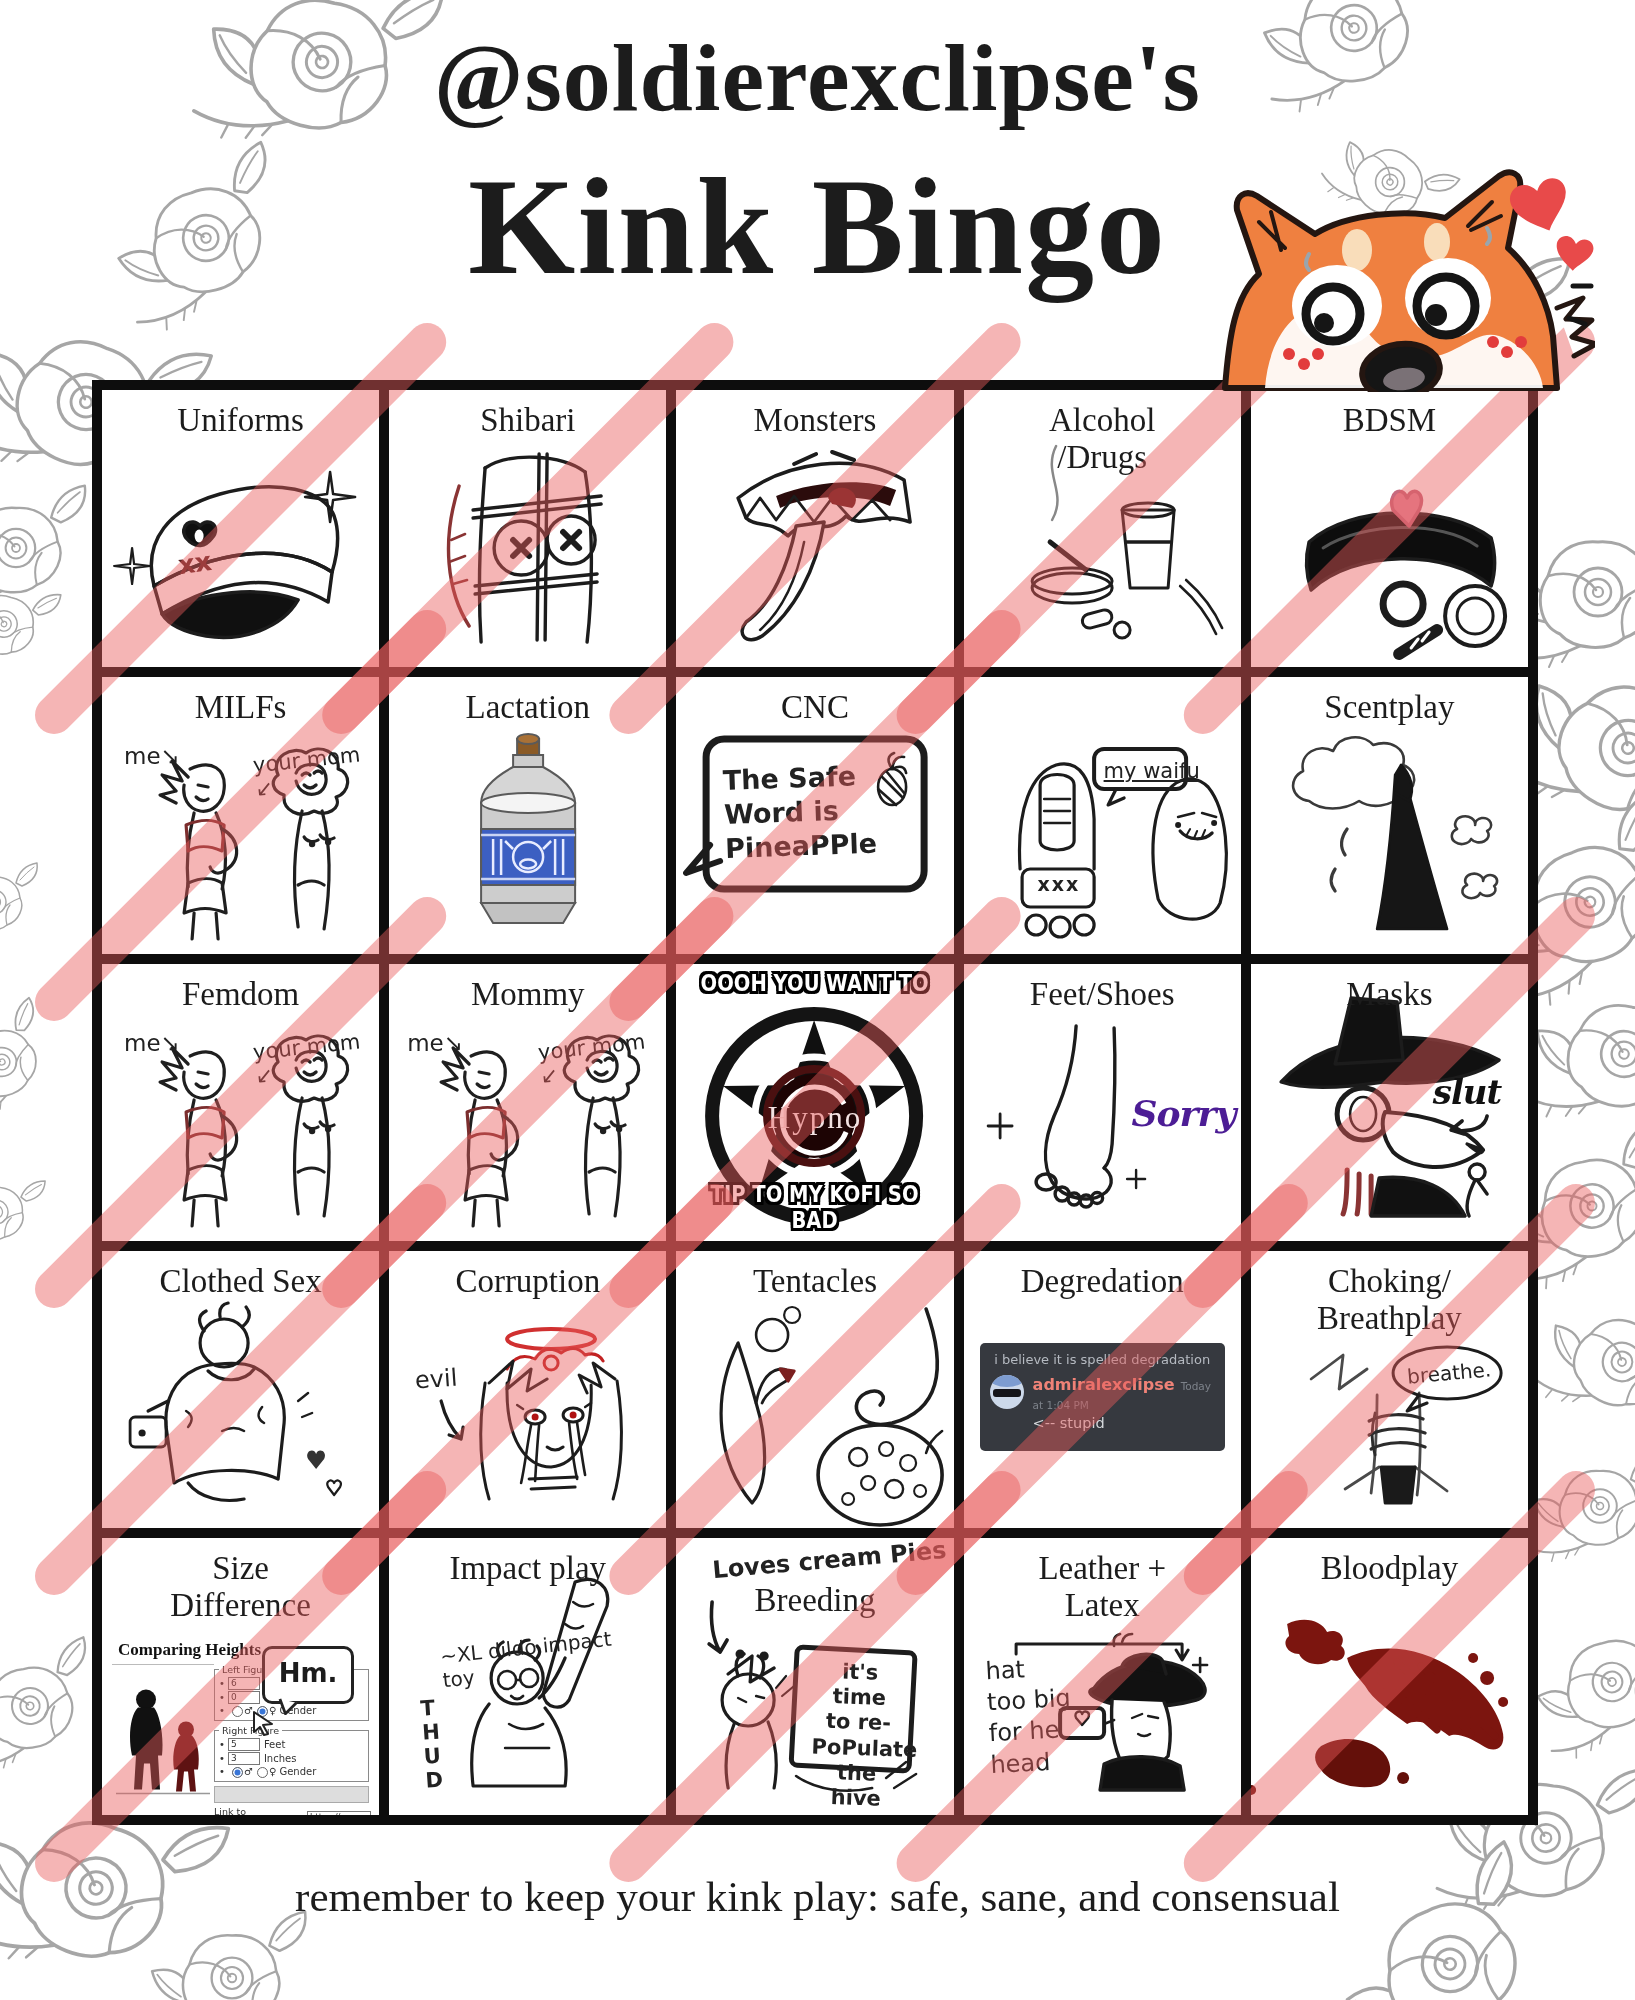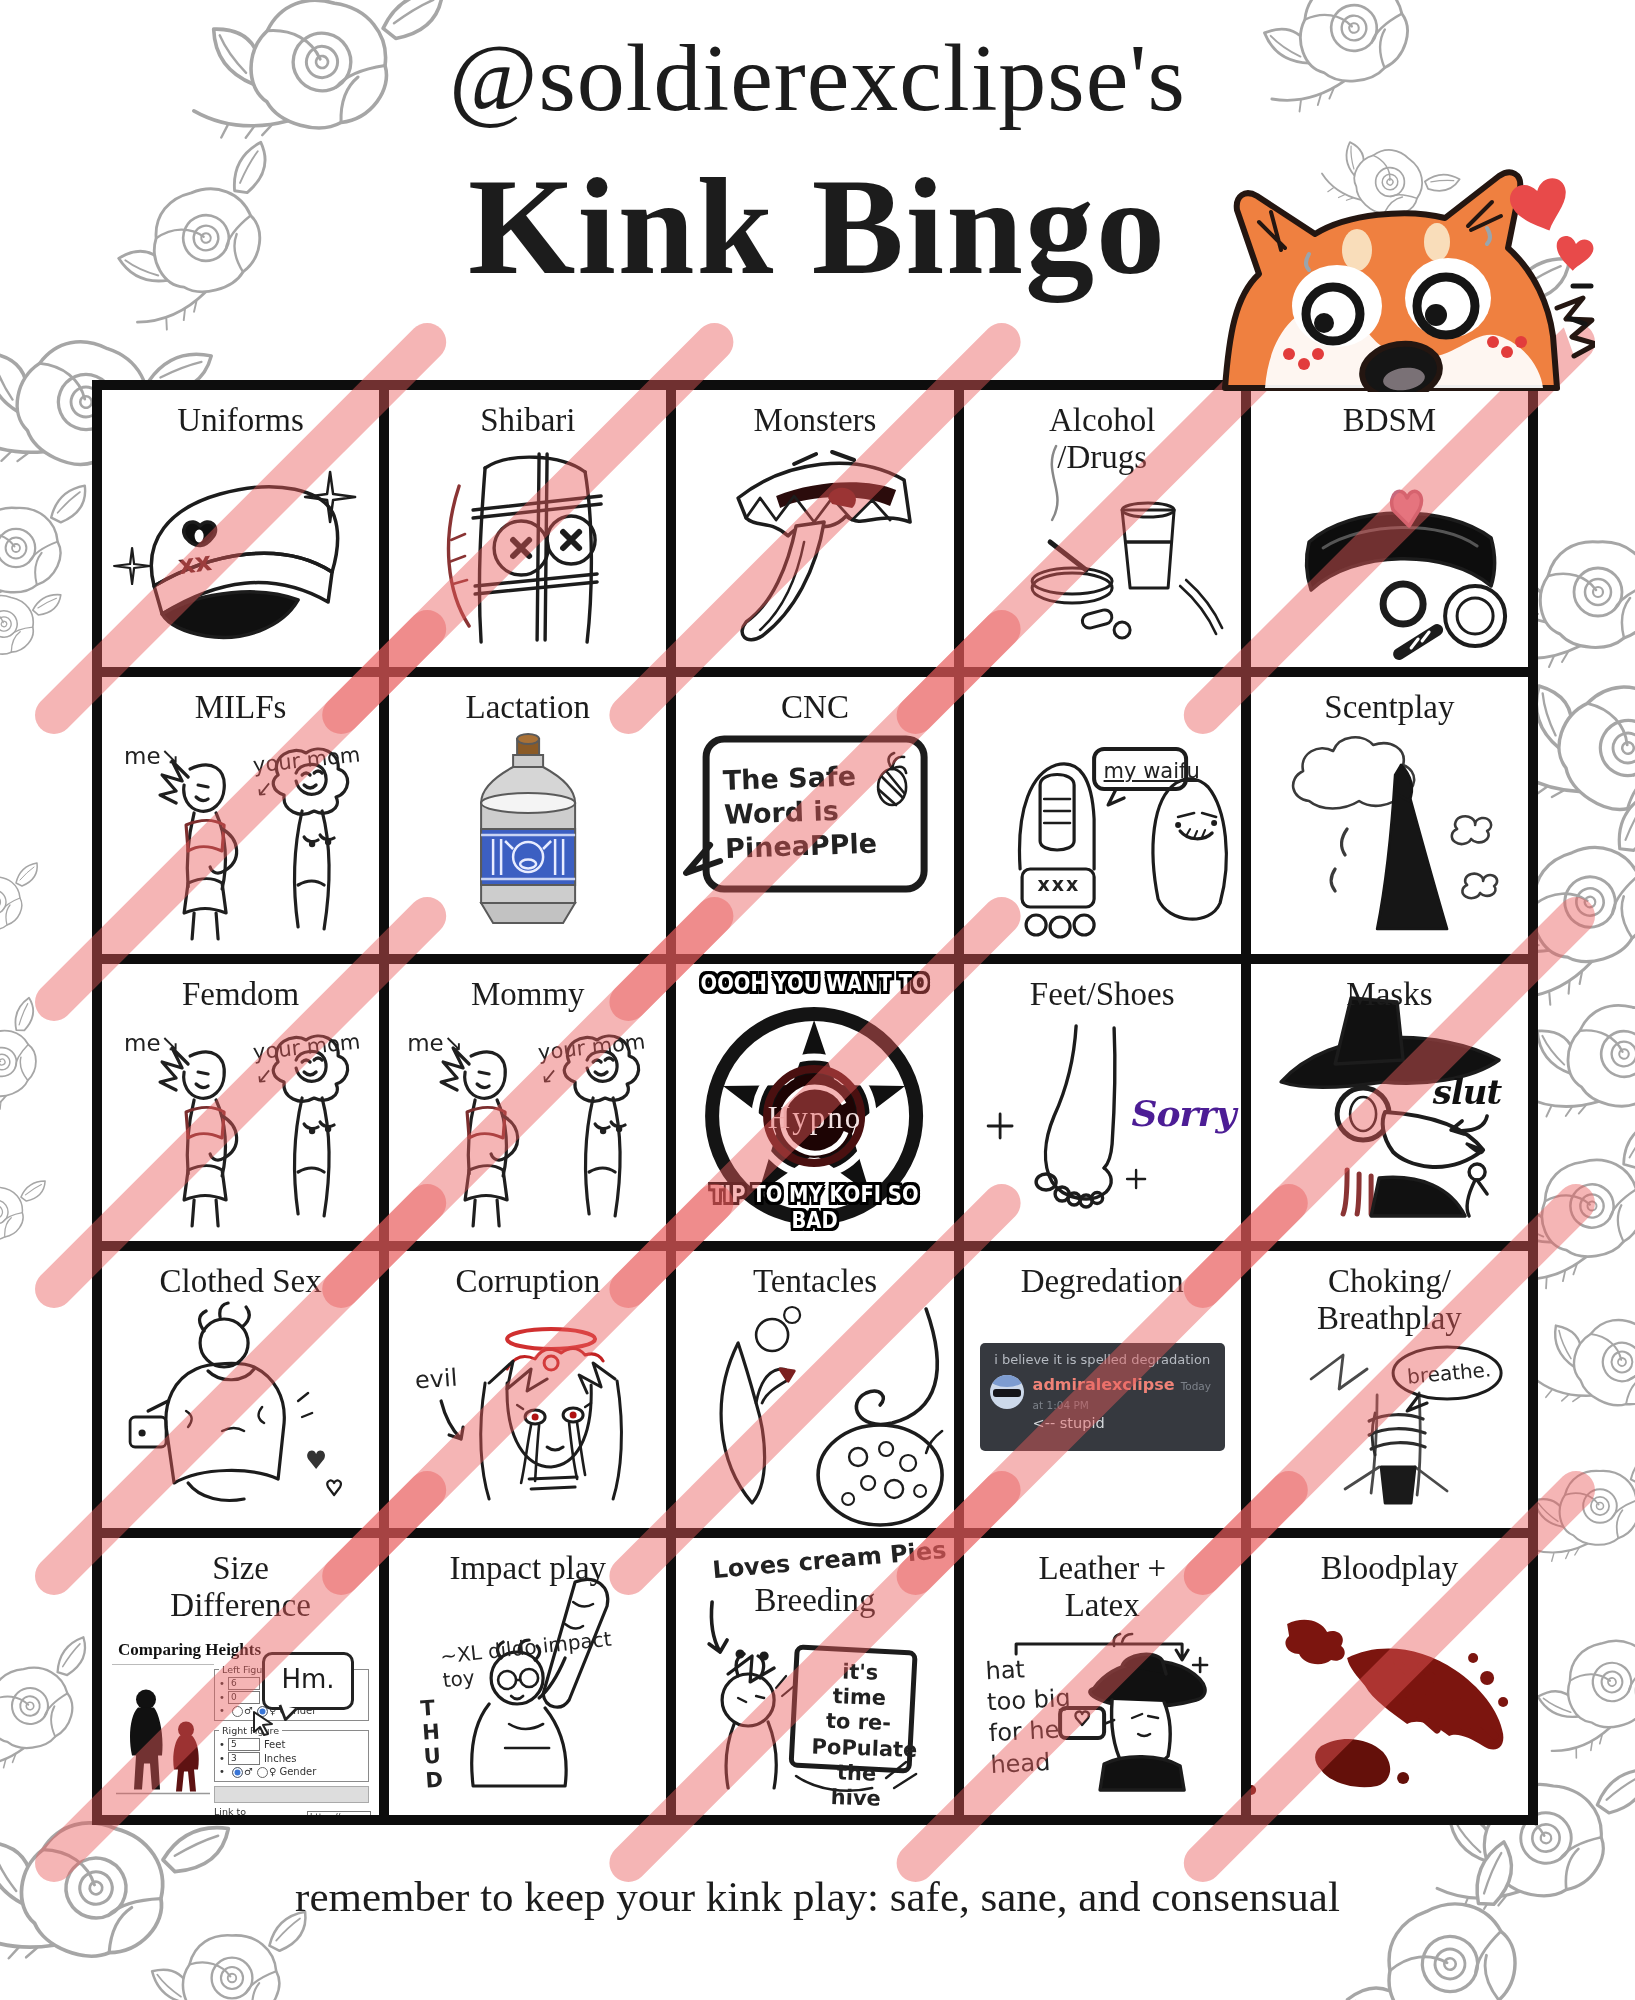--- a/index.html
+++ b/index.html
@@ -1,21 +1,21 @@
 <!DOCTYPE html>
 <html><head>
 <meta charset="utf-8">
 <title>Bingo Card</title>
 <style>
   html,body{margin:0;padding:0;background:#fff;}
   .page{position:relative;width:1635px;height:2000px;background:#fff;overflow:hidden;
         font-family:"Liberation Serif",serif;color:#1c1c1c;}
   .roses{position:absolute;left:0;top:0;z-index:0;}
   .header{position:absolute;left:0;top:0;width:100%;text-align:center;z-index:2;}
-  .title-handle{margin:12px;margin-top:22px;font-size:96px;font-weight:400;letter-spacing:1px;}
+  .title-handle{margin:12px;margin-top:22px;font-size:96px;font-weight:700;letter-spacing:1px;}
   .title-main{margin:10px;margin-top:14px;font-size:138px;font-weight:700;letter-spacing:2px;}
   .cat{position:absolute;left:1205px;top:156px;width:390px;height:236px;z-index:6;}
   .grid{position:absolute;left:92px;top:380px;width:1446px;height:1445px;background:#0d0d0d;
         display:grid;grid-template-columns:repeat(5,1fr);grid-template-rows:repeat(5,1fr);
         gap:10px;padding:10px;box-sizing:border-box;z-index:1;}
   .cell{position:relative;background:#fff;overflow:hidden;}
   .cell-label{position:relative;z-index:2;text-align:center;padding-top:12px;font-size:33px;
         line-height:1.12;white-space:pre-line;font-family:"Liberation Serif",serif;}
   .art{position:absolute;inset:0;z-index:1;}
   .art svg{position:absolute;inset:0;width:100%;height:100%;}
@@ -632,21 +632,21 @@
               <div class="fr"><span class="radio sel"></span><span>♂</span><span class="radio"></span><span>♀</span>&nbsp;<span>Gender</span></div>
             </fieldset>
             <div class="sd-btnbar"></div>
             <div class="sd-link">
                 <span>Link to Comparison:</span>
                 <span class="sd-url">https://www.m</span>
               </div>
           </div>
         </div>
       </div>
-      <div class="bubble" style="left:160px;top:114px;width:86px;height:52px;border-radius:10px;">
+      <div class="bubble" style="left:160px;top:108px;width:86px;height:52px;border-radius:10px;font-weight:bold;">
         <span style="font-size:26px;line-height:48px;">Hm.</span>
         <svg viewBox="0 0 30 24" style="position:absolute;left:10px;bottom:-20px;width:30px;height:22px;overflow:visible;">
           <path d="M4,0 L10,16 L22,4" fill="#fff" stroke="#222" stroke-width="3" stroke-linejoin="round"></path>
         </svg>
       </div>
       <svg viewBox="0 0 24 26" style="position:absolute;left:150px;top:172px;width:24px;height:26px;z-index:4;">
         <path d="M2,2 L20,14 L11,15 L16,24 L12,25 L8,17 L2,22 Z" fill="#fff" stroke="#222" stroke-width="2" stroke-linejoin="round"></path>
       </svg>
     </div>
 

